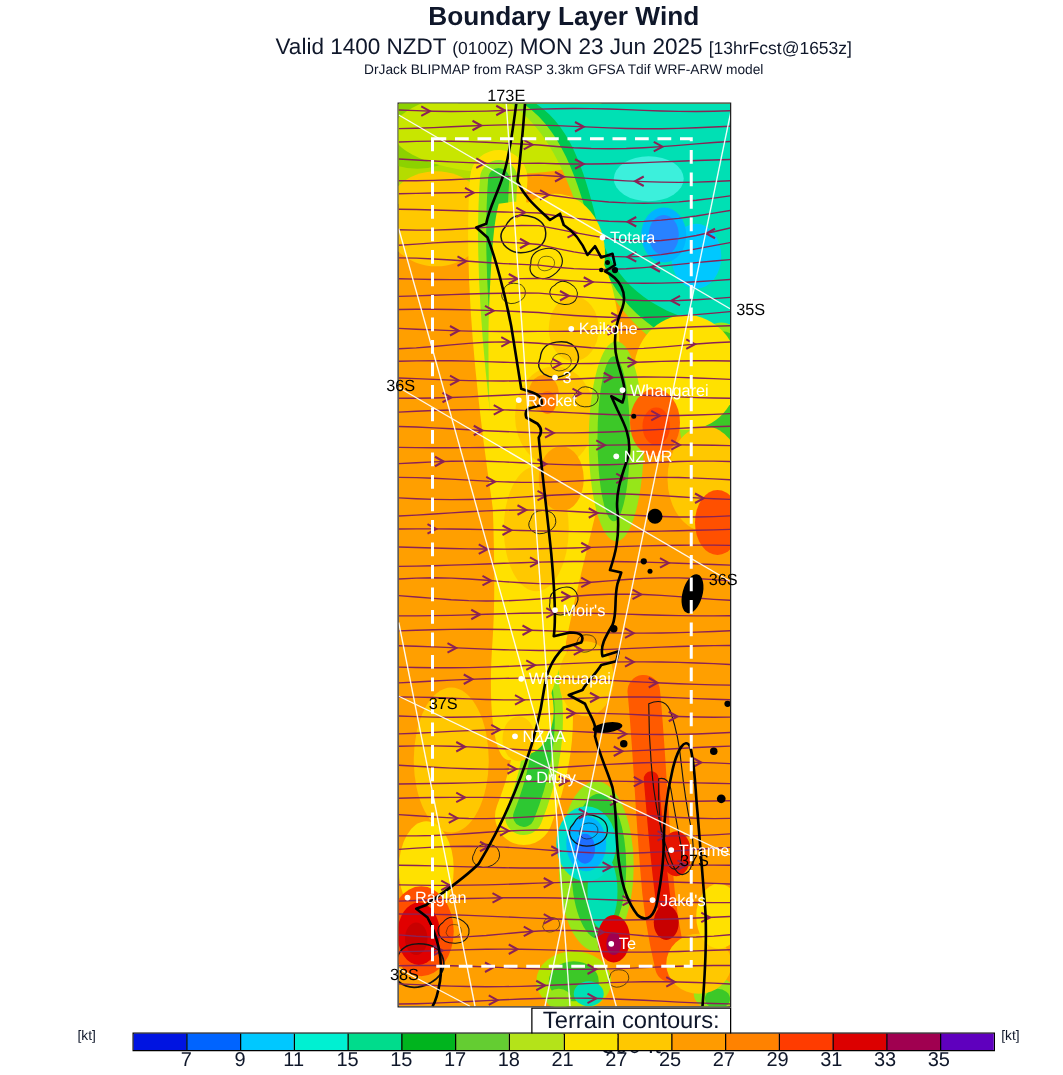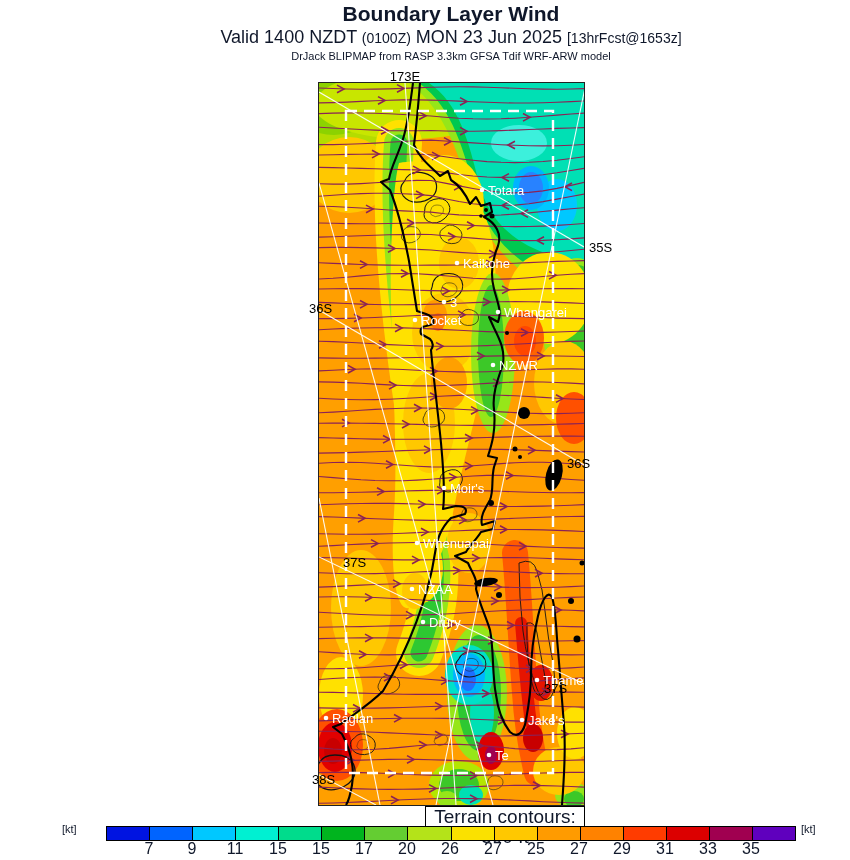--- a/index.html
+++ b/index.html
@@ -406,22 +406,22 @@
       <div class="seg" style="background: rgb(160, 0, 80);"></div>
       <div class="seg" style="background: rgb(95, 0, 190);"></div>
     </div>
   <div id="cticks">
       <div class="tick" style="left: 43px;">7</div>
       <div class="tick" style="left: 86px;">9</div>
       <div class="tick" style="left: 129px;">11</div>
       <div class="tick" style="left: 172px;">15</div>
       <div class="tick" style="left: 215px;">15</div>
       <div class="tick" style="left: 258px;">17</div>
-      <div class="tick" style="left: 301px;">20</div>
-      <div class="tick" style="left: 344px;">26</div>
+      <div class="tick" style="left: 301px;">18</div>
+      <div class="tick" style="left: 344px;">21</div>
       <div class="tick" style="left: 387px;">27</div>
       <div class="tick" style="left: 430px;">25</div>
       <div class="tick" style="left: 473px;">27</div>
       <div class="tick" style="left: 516px;">29</div>
       <div class="tick" style="left: 559px;">31</div>
       <div class="tick" style="left: 602px;">33</div>
       <div class="tick" style="left: 645px;">35</div>
     </div>
   <span id="kt-right" class="ktunit">[kt]</span>
 

